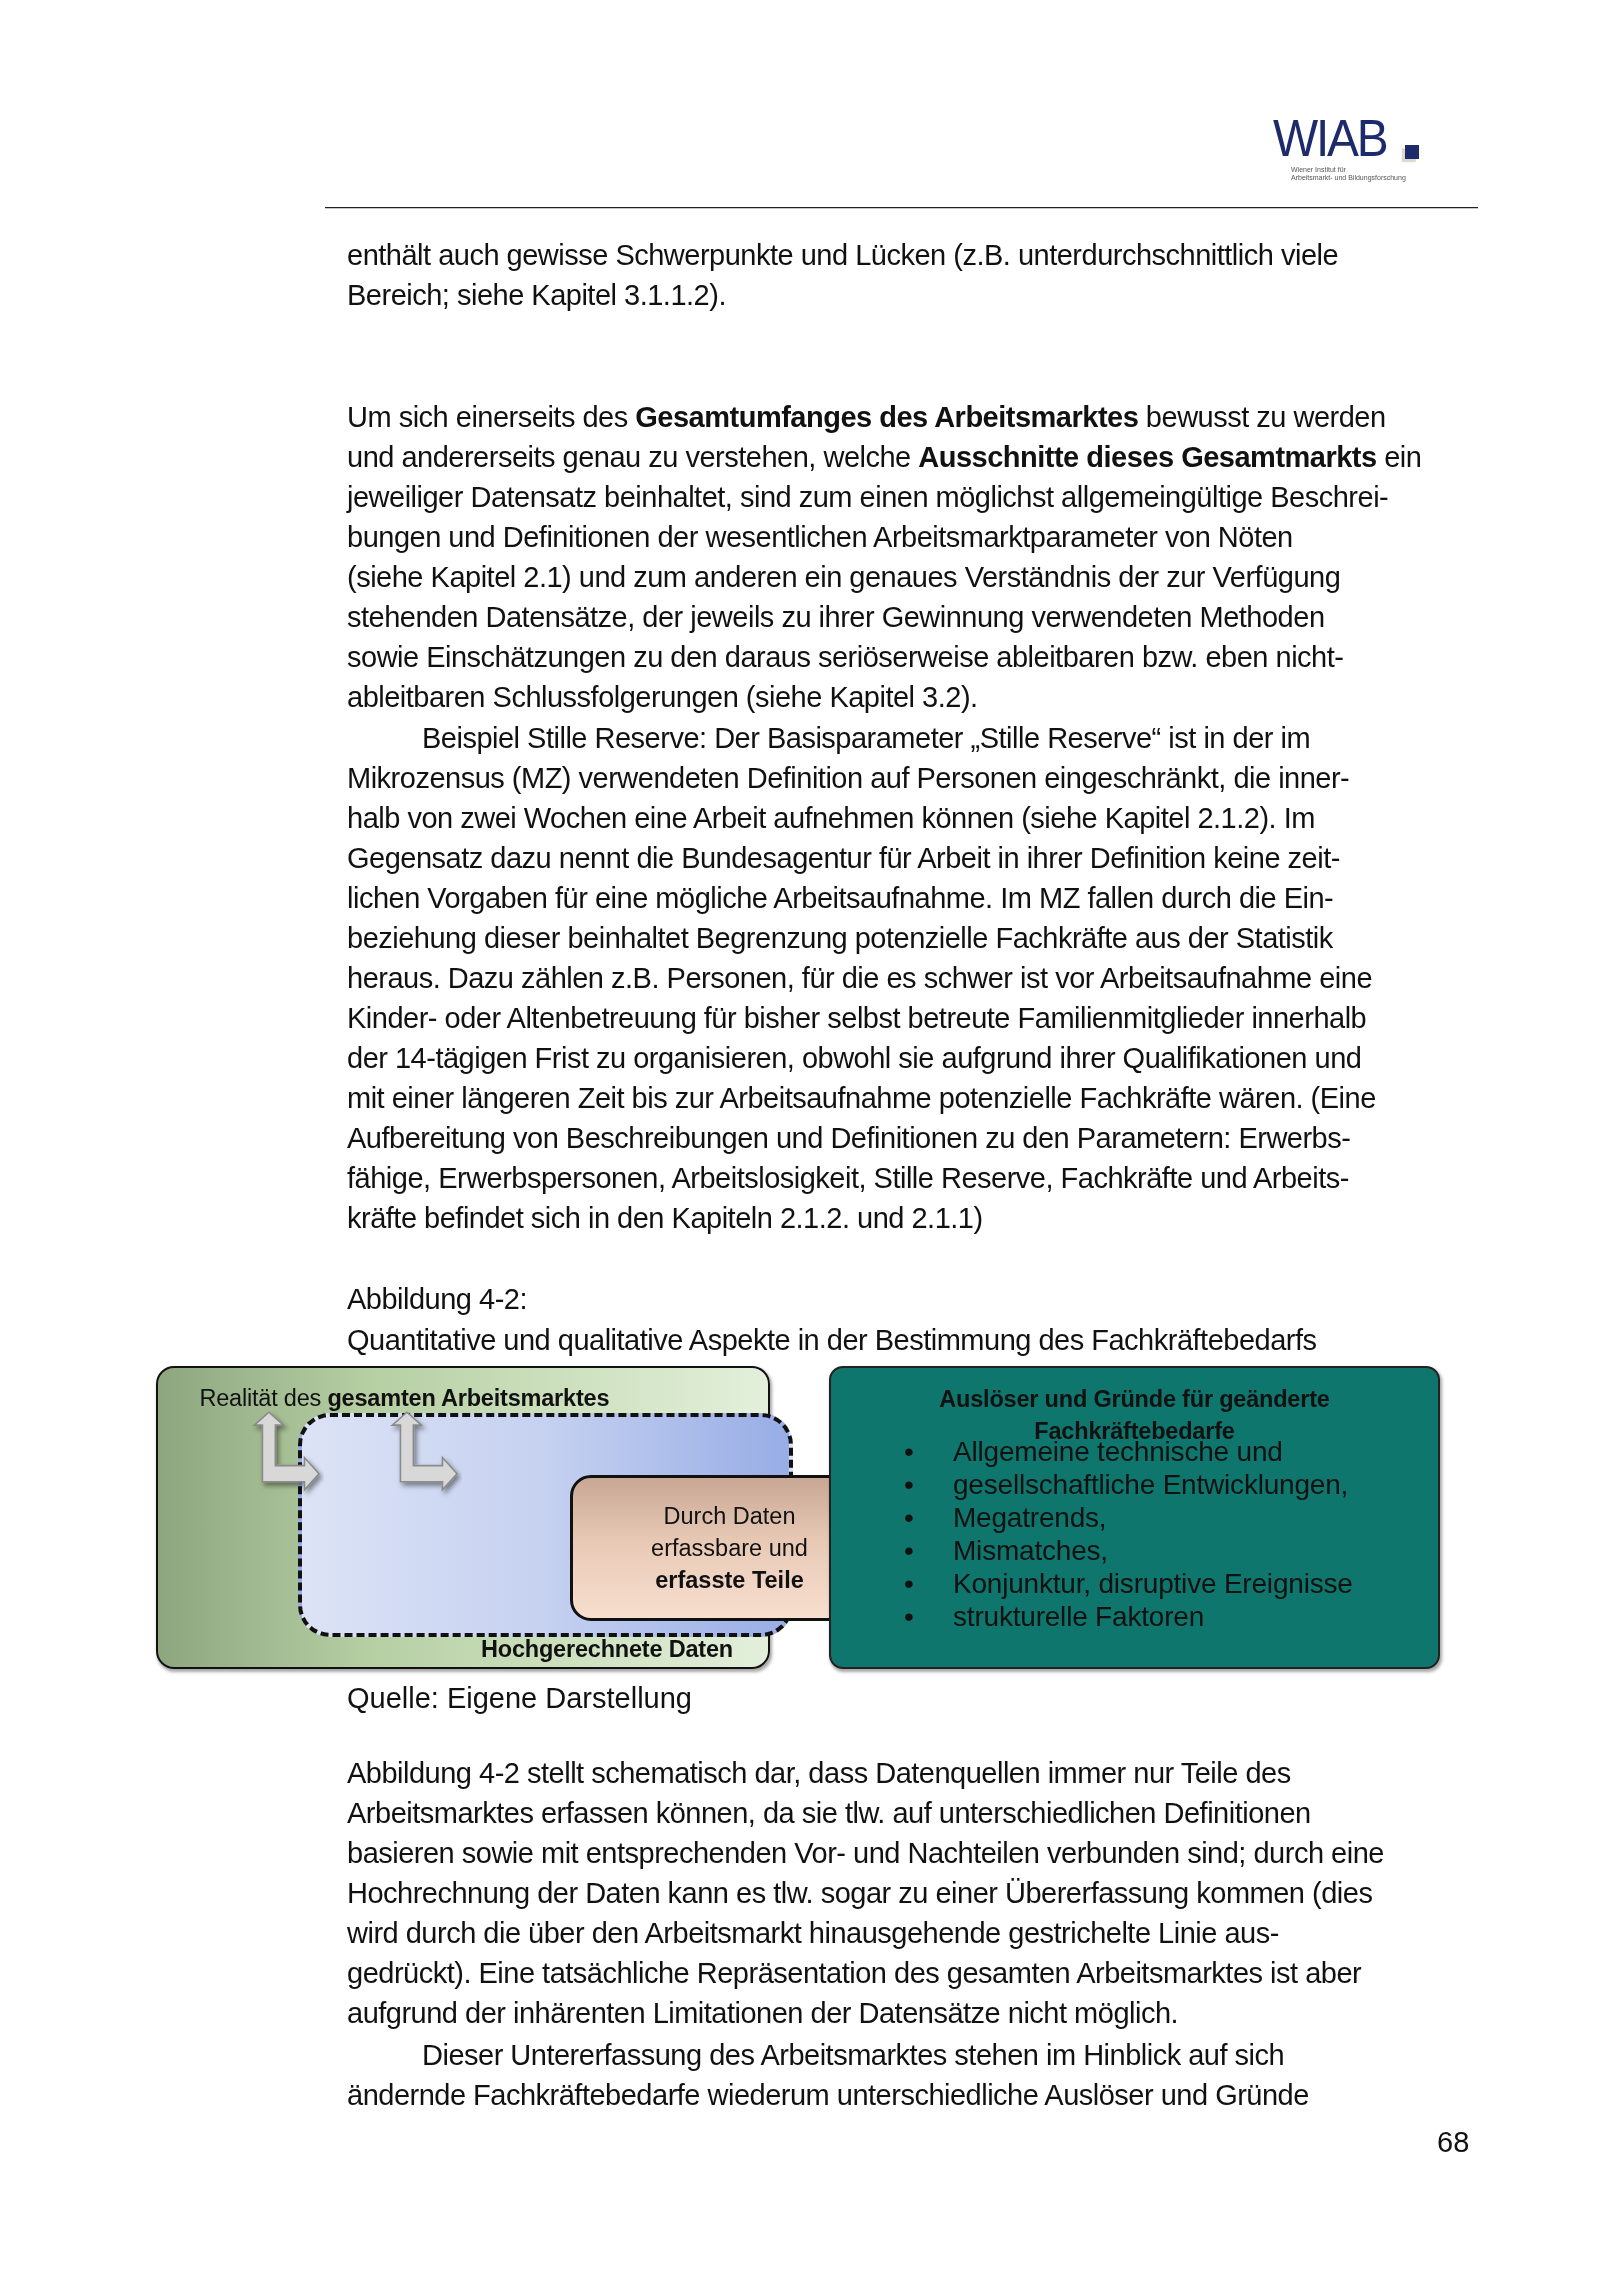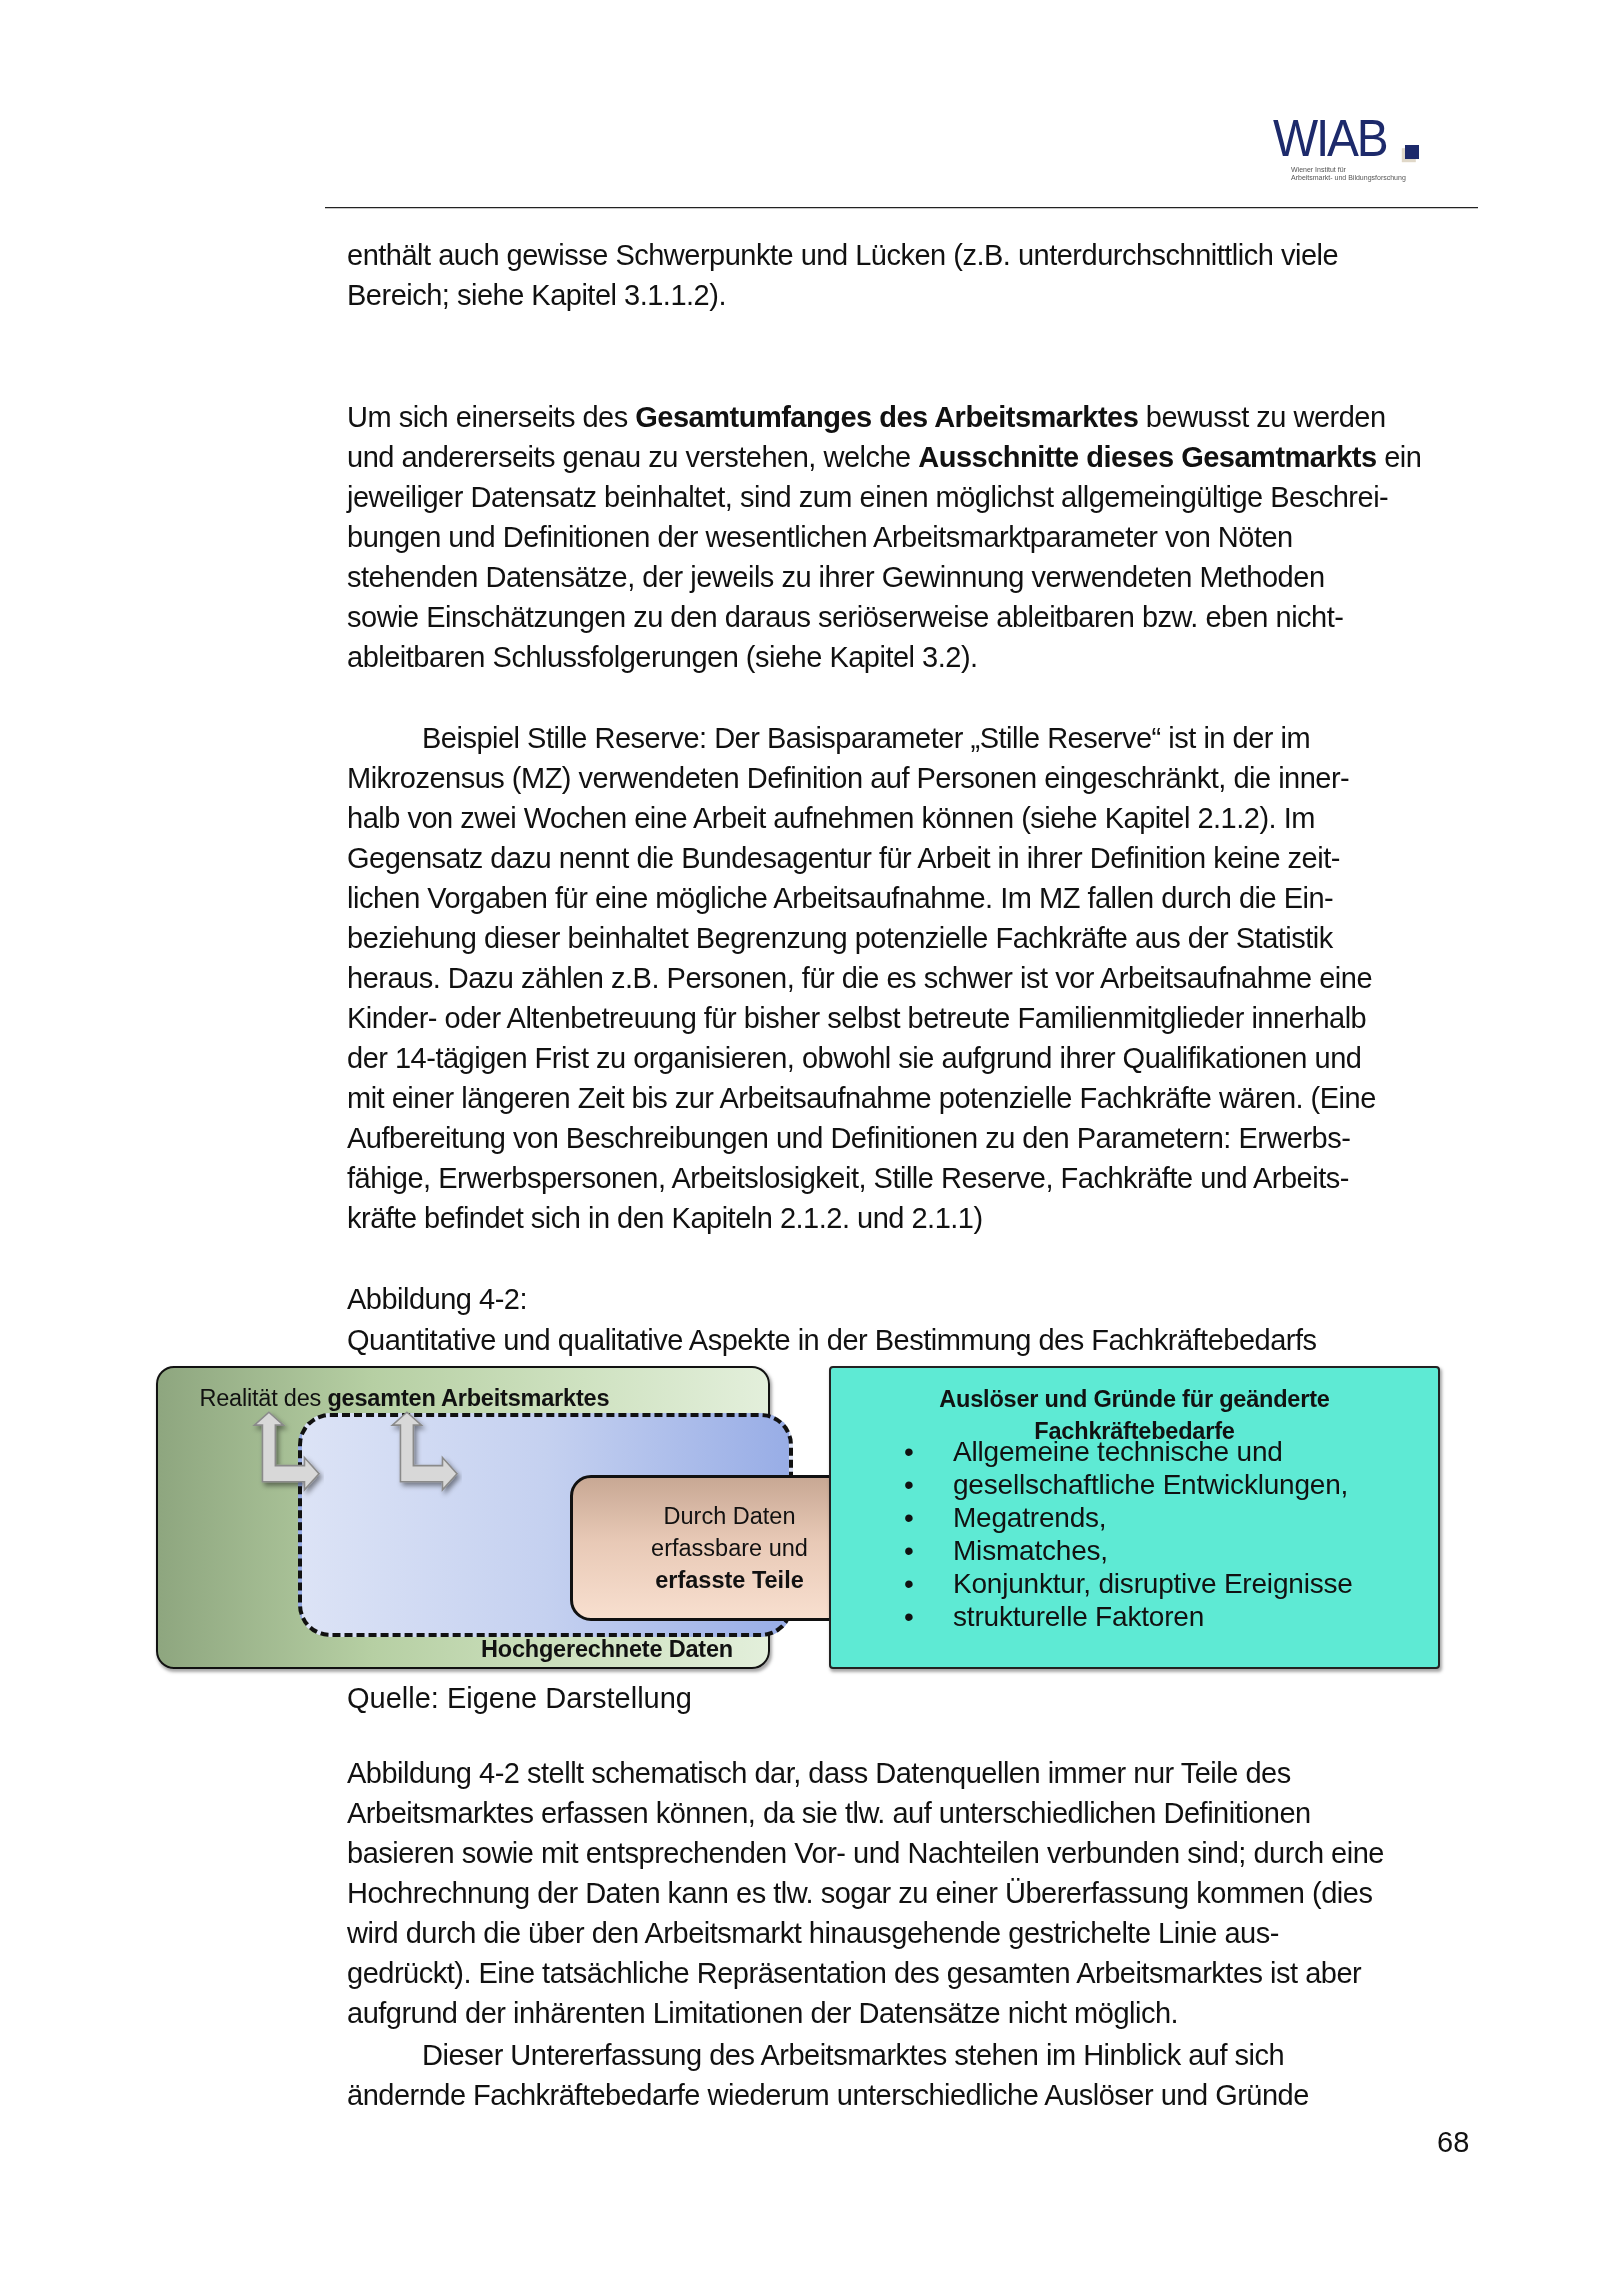--- a/index.html
+++ b/index.html
@@ -22,21 +22,21 @@
   
   .diagram { position: absolute; left: 154px; top: 1364px; width: 1315px; height: 317px; }
   .box-outer { position: absolute; left: 2.4px; top: 2.4px; width: 610px; height: 299px; border: 2.4px solid #111; border-radius: 18px; background: linear-gradient(to right, #8ea67f 0%, #b6cfa3 35%, #cfe2c1 70%, #e3efdb 100%); box-shadow: 1.6px 2.4px 3.2px rgba(0,0,0,0.35); }
   .outer-label { position: absolute; left: 41px; top: 16px; font-size: 23.5px; line-height: 29px; color: #111; white-space: nowrap; letter-spacing: -0.2px; }
   .box-dashed { position: absolute; left: 144px; top: 49px; width: 487px; height: 216px; border: 4.9px dashed #111; border-radius: 32px; background: linear-gradient(to right, #dce3f6 0%, #c5d1f0 50%, #98ade6 100%); }
   .dashed-label { position: absolute; left: 179px; top: 219px; font-size: 23.5px; font-weight: 700; color: #111; white-space: nowrap; letter-spacing: -0.2px; }
   .box-inner { position: absolute; left: 268px; top: 58px; width: 313px; height: 140px; border: 3.2px solid #111; border-radius: 21px; background: linear-gradient(to bottom, #c8a894 0%, #e8c9b6 45%, #f8dfcf 100%); display: flex; flex-direction: column; justify-content: center; align-items: center; font-size: 23.5px; line-height: 32px; color: #111; }
   .box-inner .b { font-weight: 700; }
   .arrow { position: absolute; }
 
-  .box-right { position: absolute; left: 675px; top: 2.4px; width: 607px; height: 299px; border: 2.4px solid #222; border-radius: 4px; background: #5eead4; box-shadow: 1.6px 2.4px 3.2px rgba(0,0,0,0.35); }
+  .box-right { position: absolute; left: 675px; top: 2.4px; width: 607px; height: 299px; border: 2.4px solid #222; border-radius: 14px; background: #0f766e; box-shadow: 1.6px 2.4px 3.2px rgba(0,0,0,0.35); }
   .right-title { position: absolute; left: 0; right: 0; top: 14.6px; text-align: center; font-size: 23.5px; line-height: 32px; font-weight: 700; color: #111; letter-spacing: -0.2px; }
   .right-list { position: absolute; left: 73px; top: 67px; margin: 0; padding: 0; list-style: none; font-size: 28px; line-height: 33px; color: #111; letter-spacing: -0.2px; }
   .right-list li { position: relative; padding-left: 49px; white-space: nowrap; }
   .right-list li::before { content: "•"; position: absolute; left: 0; top: 0; }
 
   .source { position: absolute; left: 347px; top: 1684px; font-size: 29px; line-height: 29px; color: #111; white-space: nowrap; }
 
   .page-number { position: absolute; left: 1437px; top: 2122px; font-size: 29px; line-height: 40px; color: #111; }
 </style>
 </head>
@@ -55,20 +55,21 @@
 <div class="text" style="top:235px;">
   <span class="line">enthält auch gewisse Schwerpunkte und Lücken (z.B. unterdurchschnittlich viele</span>
   <span class="line">Bereich; siehe Kapitel 3.1.1.2).</span>
 </div>
 
 <div class="text" style="top:397px;">
   <span class="line"><span>Um sich einerseits des </span><b>Gesamtumfanges des Arbeitsmarktes</b><span> bewusst zu werden</span></span>
   <span class="line"><span>und andererseits genau zu verstehen, welche </span><b>Ausschnitte dieses Gesamtmarkts</b><span> ein</span></span>
   <span class="line">jeweiliger Datensatz beinhaltet, sind zum einen möglichst allgemeingültige Beschrei-</span>
   <span class="line">bungen und Definitionen der wesentlichen Arbeitsmarktparameter von Nöten</span>
+  <span class="line">(siehe Kapitel 2.1) und zum anderen ein genaues Verständnis der zur Verfügung</span>
   <span class="line">stehenden Datensätze, der jeweils zu ihrer Gewinnung verwendeten Methoden</span>
   <span class="line">sowie Einschätzungen zu den daraus seriöserweise ableitbaren bzw. eben nicht-</span>
   <span class="line">ableitbaren Schlussfolgerungen (siehe Kapitel 3.2).</span>
 </div>
 
 <div class="text" style="top:718px;">
   <span class="line indent">Beispiel Stille Reserve: Der Basisparameter „Stille Reserve“ ist in der im</span>
   <span class="line">Mikrozensus (MZ) verwendeten Definition auf Personen eingeschränkt, die inner-</span>
   <span class="line">halb von zwei Wochen eine Arbeit aufnehmen können (siehe Kapitel 2.1.2). Im</span>
   <span class="line">Gegensatz dazu nennt die Bundesagentur für Arbeit in ihrer Definition keine zeit-</span>

